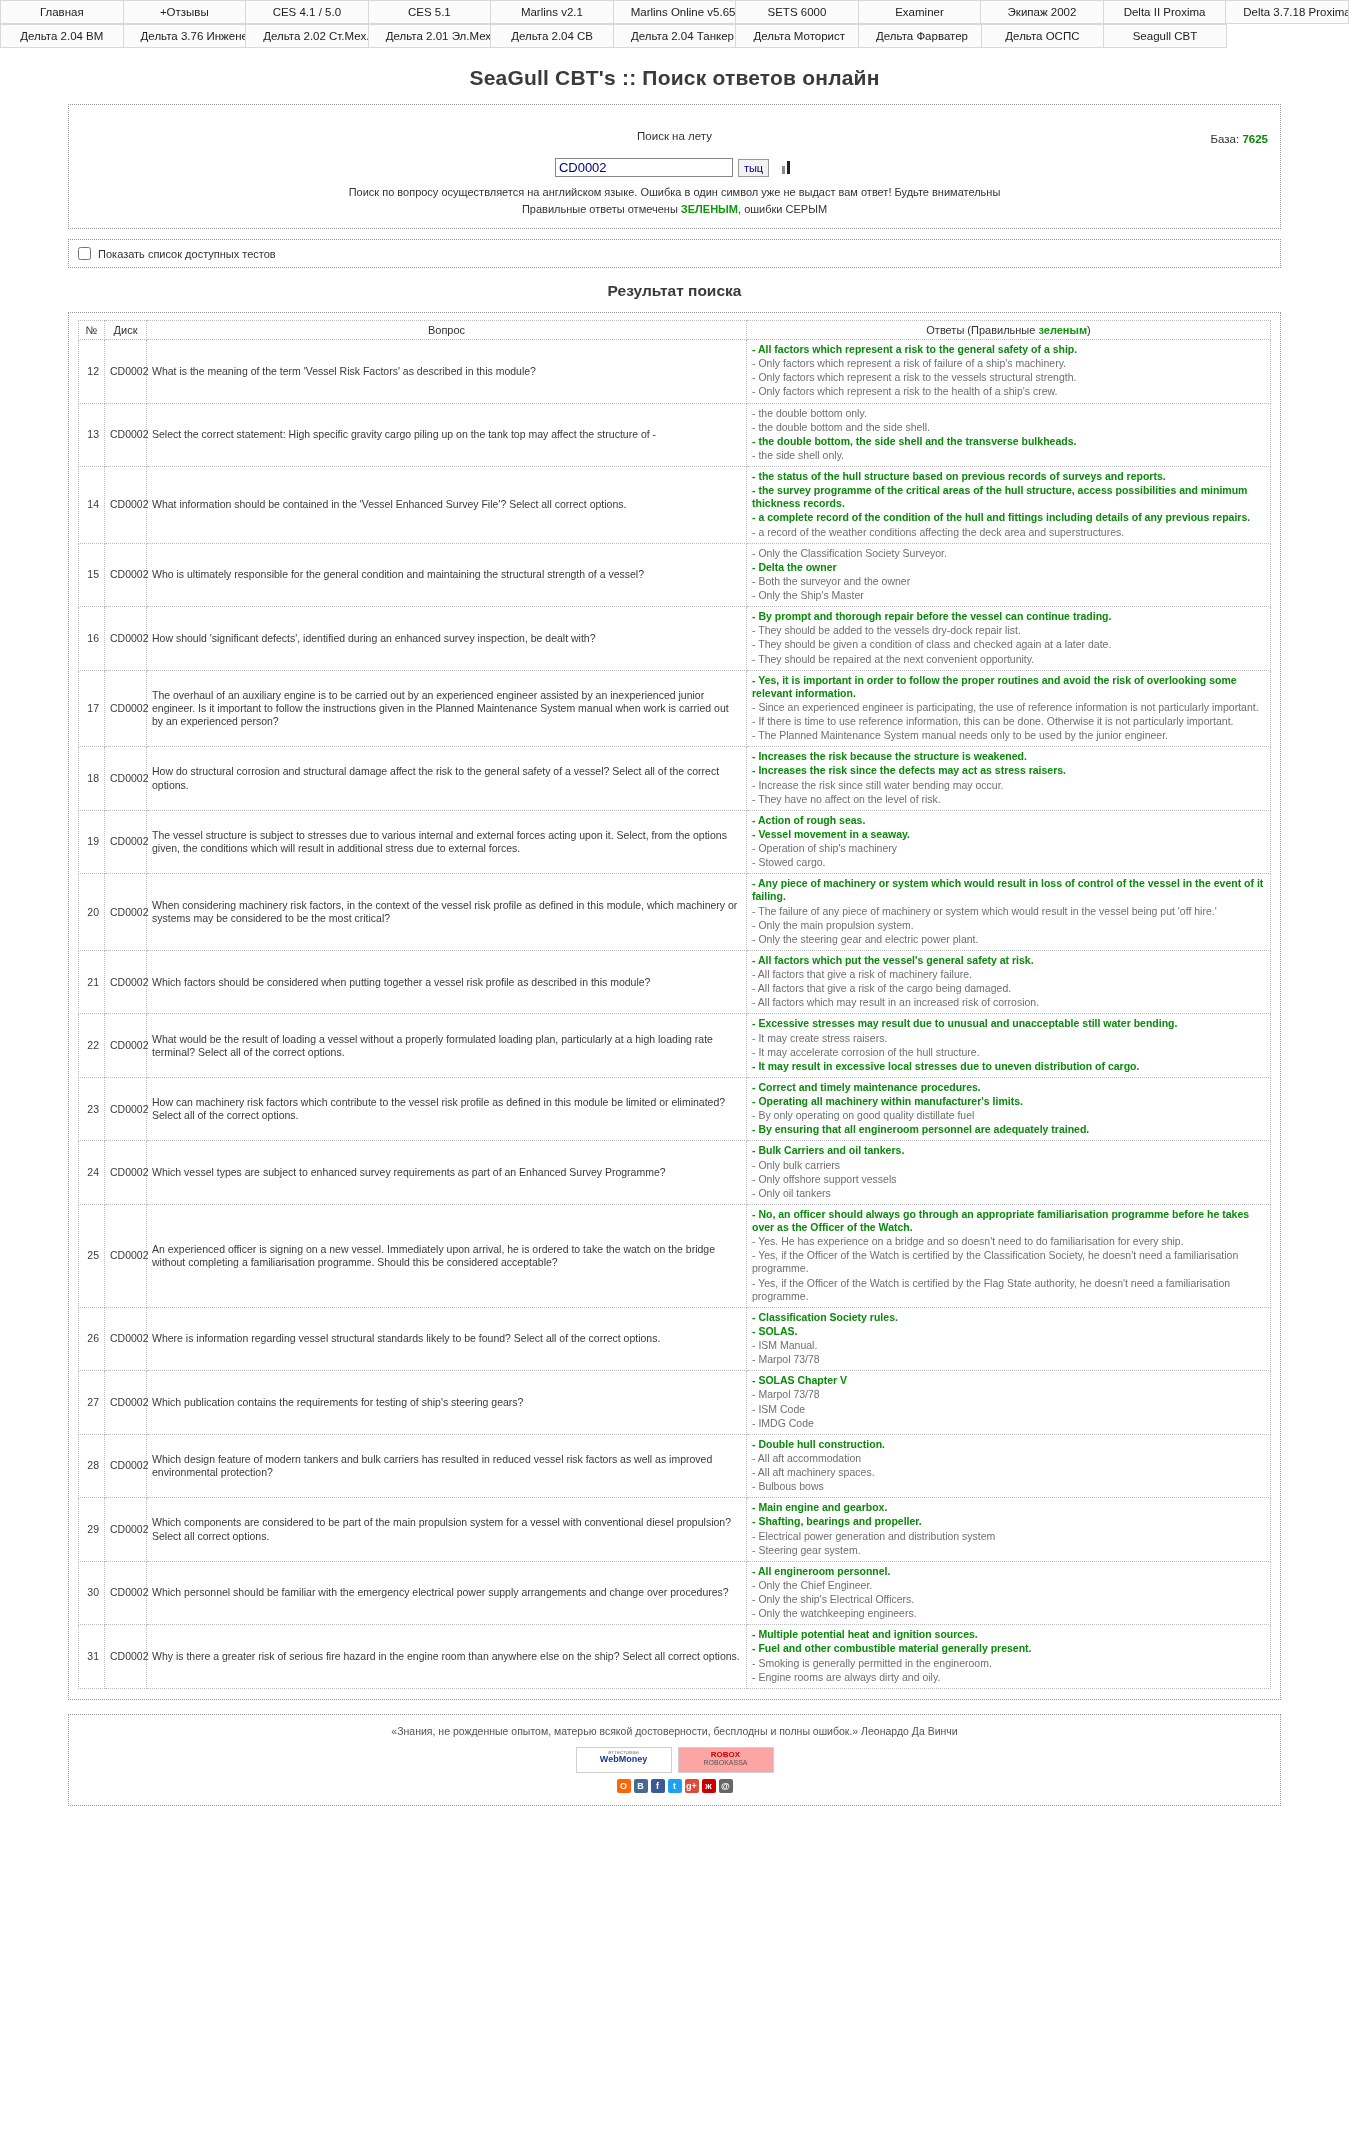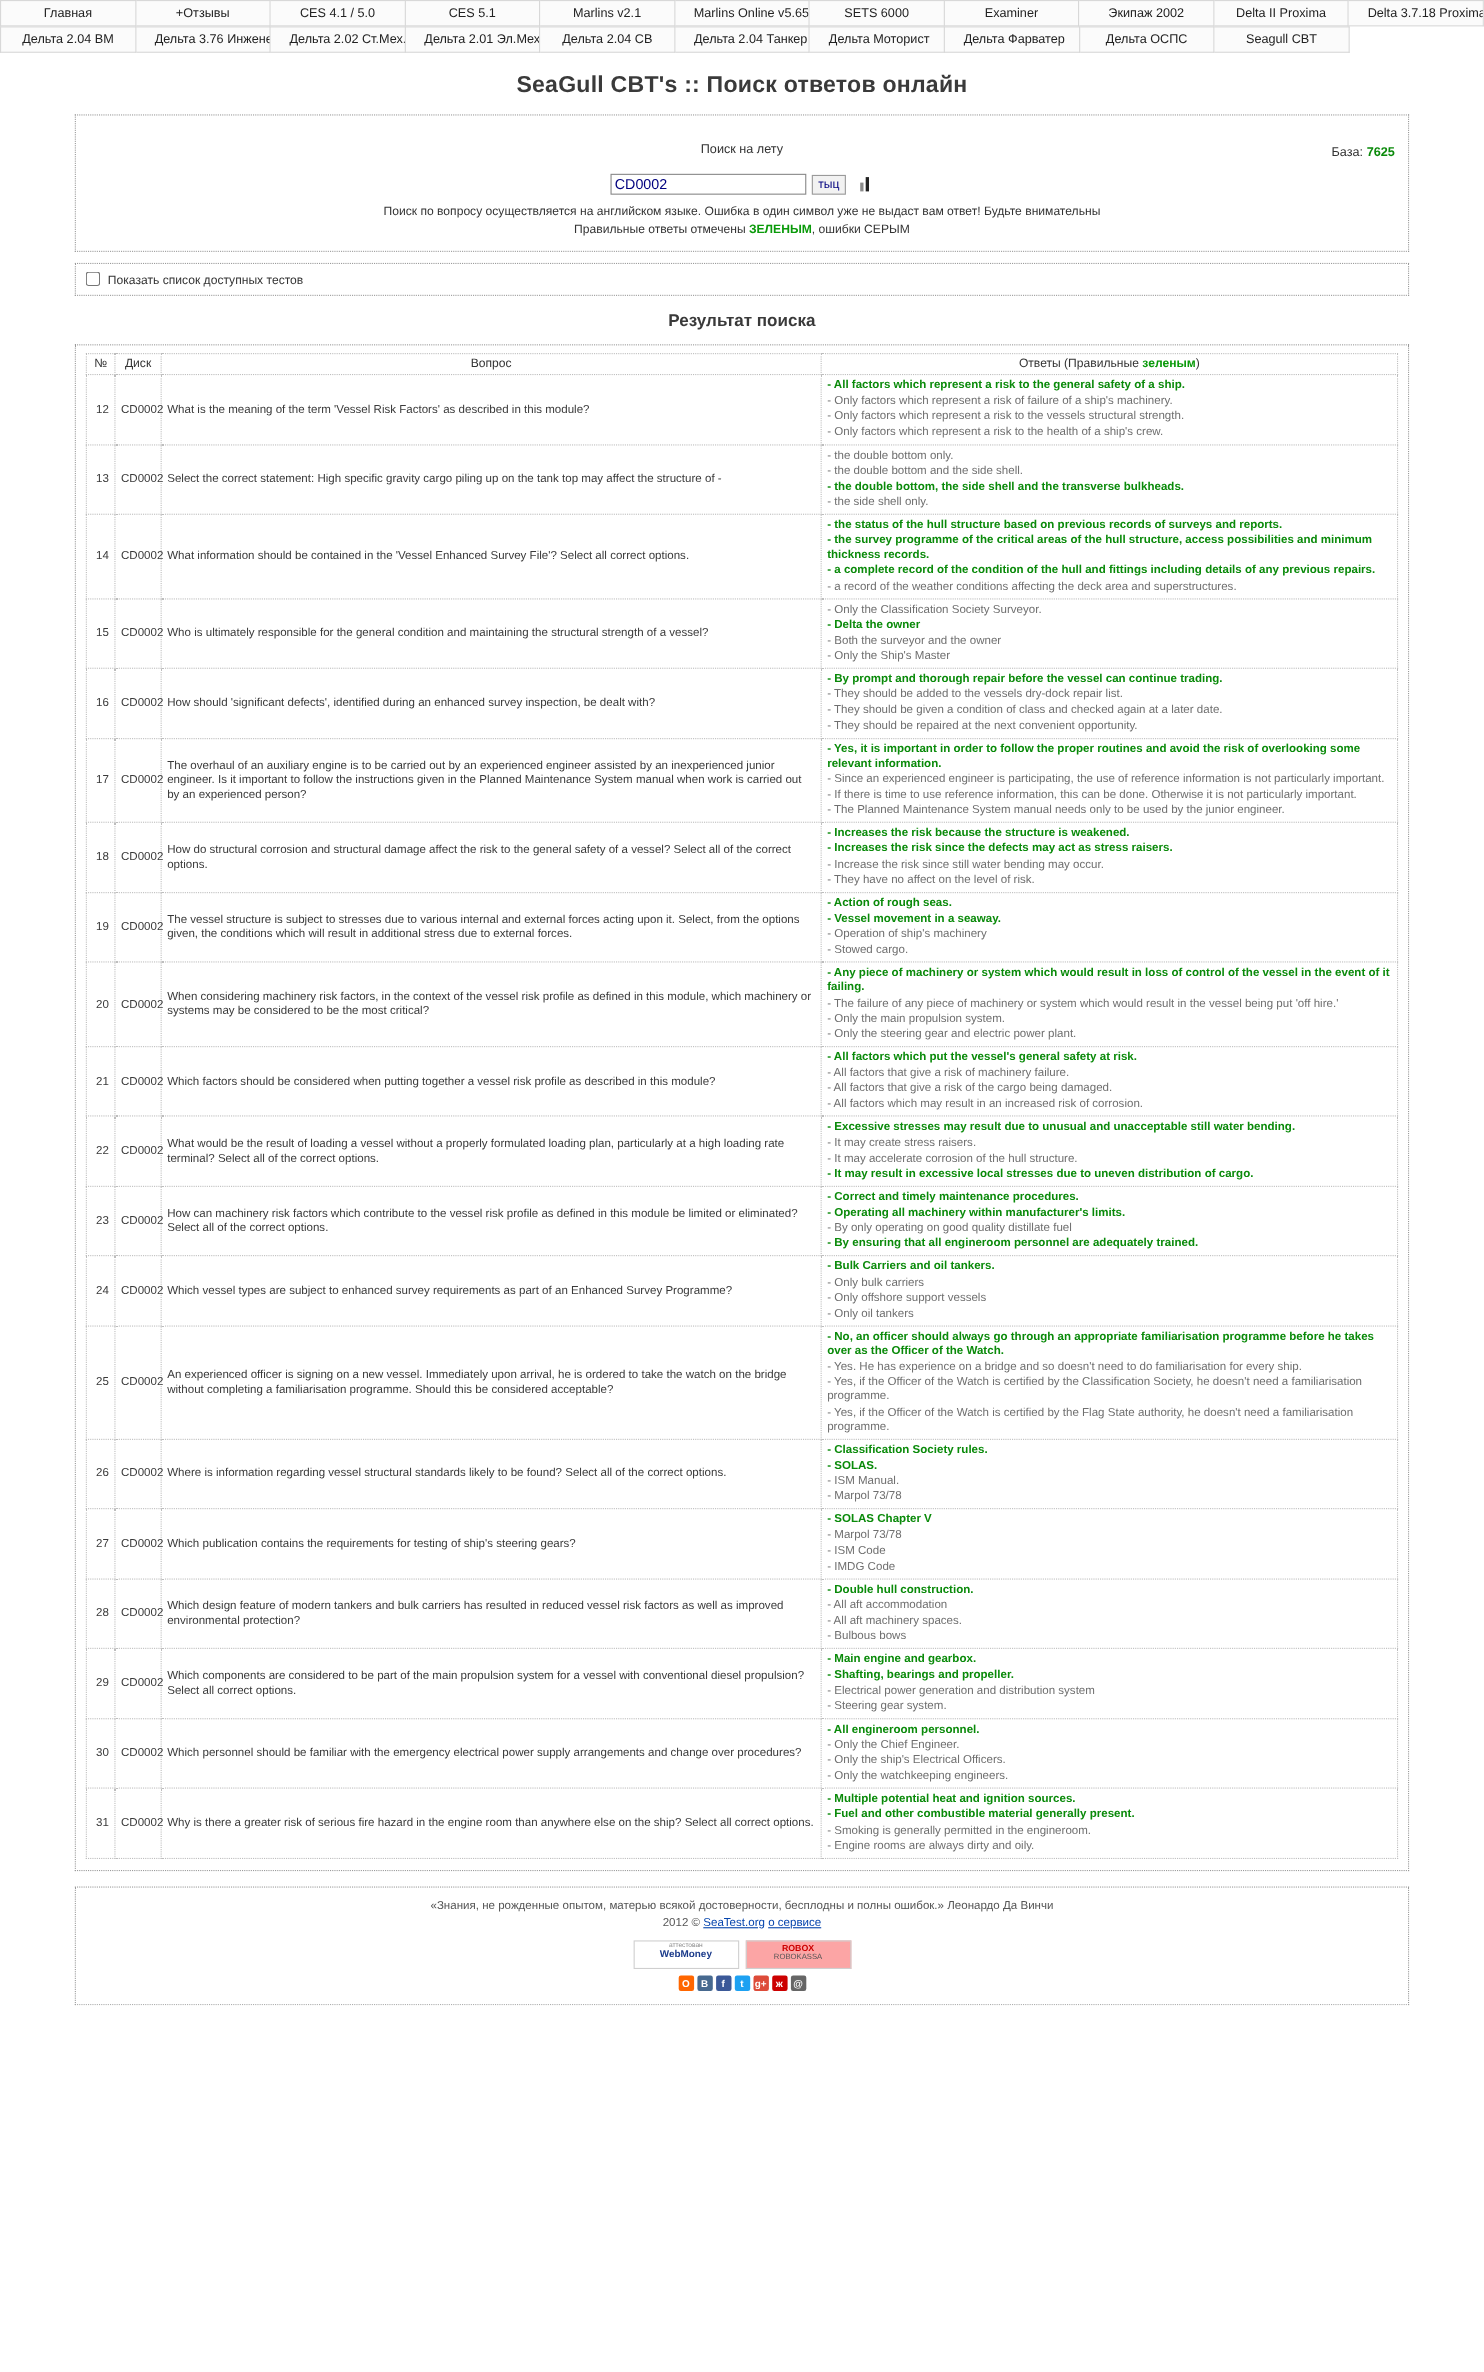--- a/index.html
+++ b/index.html
@@ -402,24 +402,20 @@
               <div class="no">- Engine rooms are always dirty and oily.</div>
             </div>
           </td>
         </tr>
       </tbody>
   </table>
 </div>
 
 <div class="footer">
   <div class="quote">«Знания, не рожденные опытом, матерью всякой достоверности, бесплодны и полны ошибок.» Леонардо Да Винчи</div>
-  <div class="copy">
-    <span>2012 © </span><a href="#">SeaTest.org</a>
-    <a href="#">о сервисе</a>
-  </div>
   <div class="badges">
     <div class="wm">
       <div class="t">аттестован</div>
       <div class="b">WebMoney</div>
     </div>
     <div class="rb">
       <div>ROBOX</div>
       <div class="s">ROBOKASSA</div>
     </div>
   </div>

